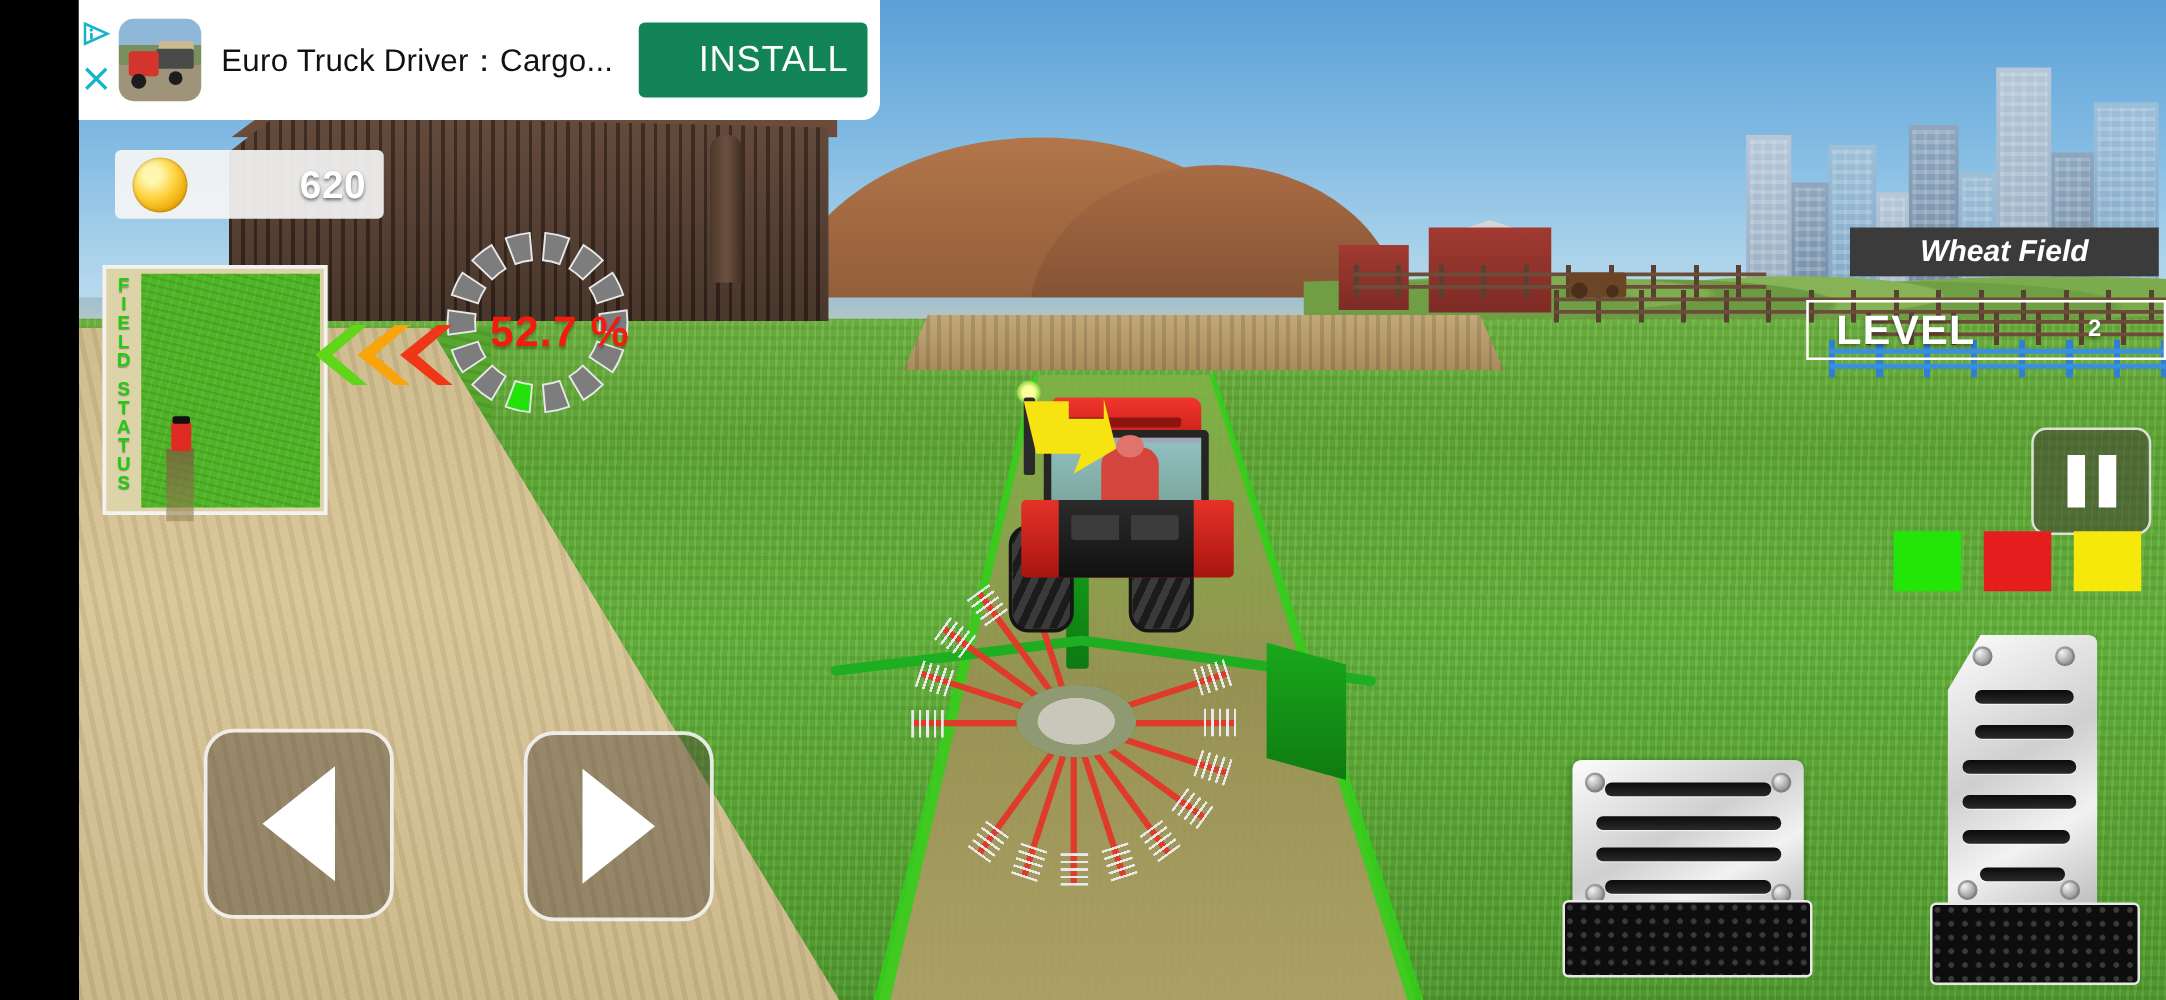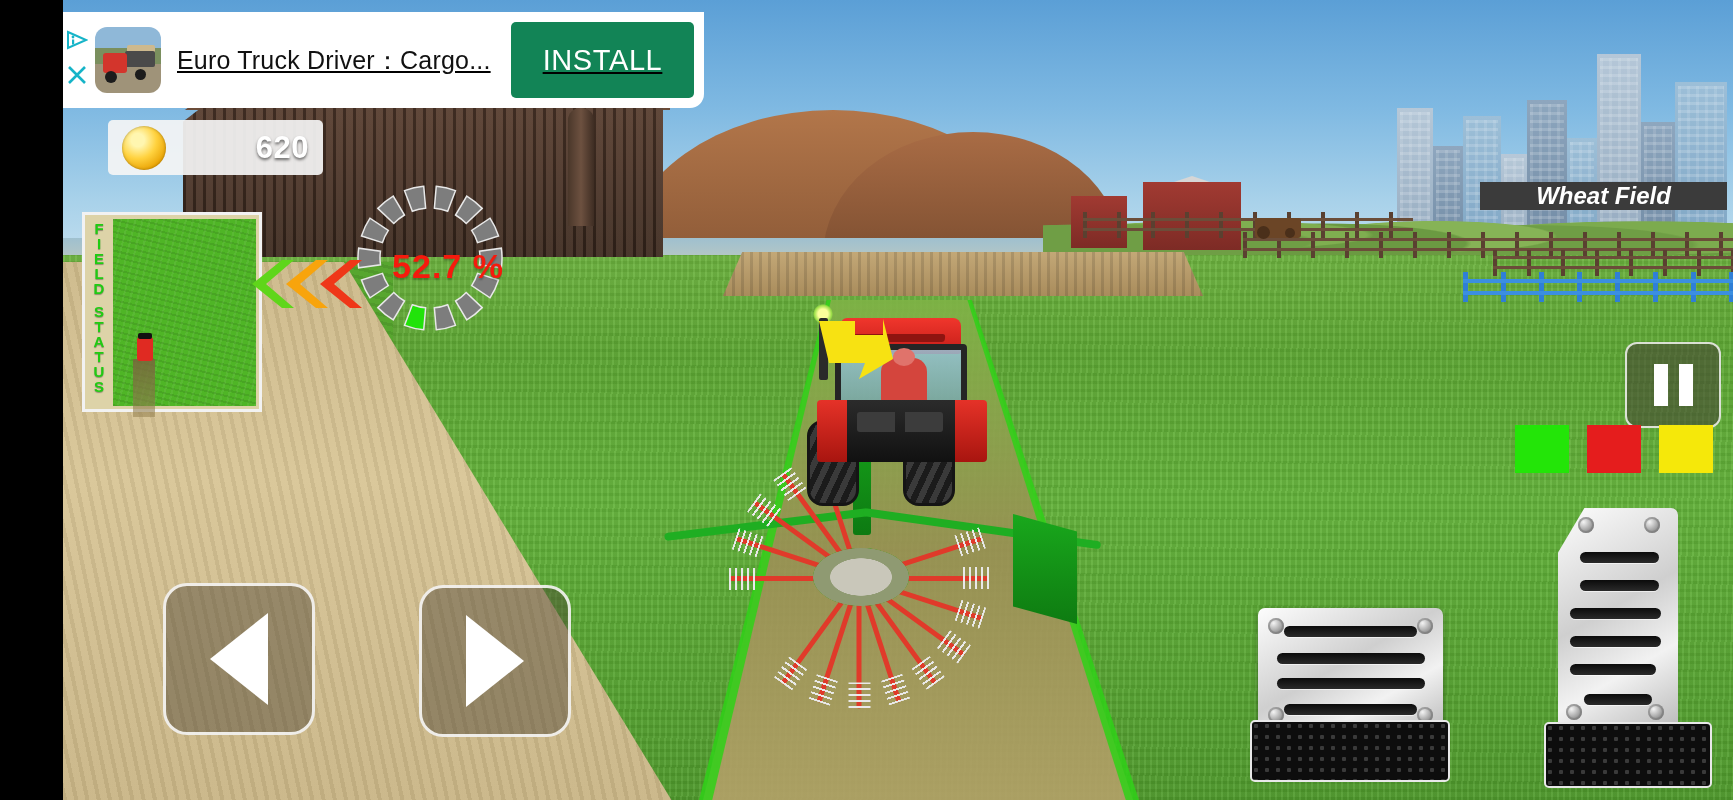--- a/index.html
+++ b/index.html
@@ -148,21 +148,21 @@
   .tine{position:absolute;left:196px;top:146px;width:130px;height:5px;background:#e03a2a;border-radius:3px;transform-origin:0 50%;}
   .tine::after{content:"";position:absolute;right:0;top:-9px;width:26px;height:22px;
     background:repeating-linear-gradient(90deg,#e9e9e9 0 2px,transparent 2px 6px);}
   .imp-wing{position:absolute;left:350px;top:84px;width:64px;height:110px;background:linear-gradient(180deg,#19a81c,#0e7b11);
     clip-path:polygon(0 0,100% 16%,100% 100%,0 84%);}
 
   
   #hud { position:absolute; left:0; top:0; width:1733px; height:800px; z-index:40; }
 
   
-  .coins { position:absolute; left:108px; top:120px; width:215px; height:55px;
+  .coins { position:absolute; left:92px; top:120px; width:215px; height:55px;
     background:rgba(245,245,245,.92); border-radius:5px; display:flex; align-items:center; padding:0 14px; }
   .coin { width:44px; height:44px; border-radius:50%;
     background:radial-gradient(circle at 36% 32%,#fff6b0 0 16%,#ffd23f 45%,#e8a000 78%,#b87500 100%);
     box-shadow:0 0 3px rgba(0,0,0,.35) inset; }
   .coins-val { flex:1; text-align:right; font-size:31px; font-weight:bold; color:#fff;
     text-shadow:0 2px 3px rgba(0,0,0,.55); letter-spacing:.5px; }
 
   
   .minimap { position:absolute; left:82px; top:212px; width:180px; height:200px;
     border:3px solid #f2f2f2; background:#ddd3a8; display:flex; }
@@ -188,21 +188,21 @@
 
   
   .chevs { position:absolute; left:248px; top:250px; width:140px; height:70px; }
   .chev { position:absolute; top:8px; width:46px; height:52px; }
   .chev svg{ width:100%; height:100%; }
 
   
   .dirarrow { position:absolute; left:815px; top:315px; width:80px; height:70px; }
 
   
-  .wheat-badge { position:absolute; left:1480px; top:182px; width:247px; height:28px;
+  .wheat-badge { position:absolute; left:1480px; top:182px; width:247px; height:39px;
     background:#3b3b3b; display:flex; align-items:center; justify-content:center; }
   .wheat-badge span { font-size:24px; font-style:italic; font-weight:bold; color:#fff; }
 
   
   .level-box { position:absolute; left:1445px; top:240px; width:288px; height:48px;
     border:2px solid #fff; display:flex; align-items:center; padding:0 22px; }
   .level-box .lvl { font-size:33px; font-weight:bold; color:#fff; letter-spacing:1px;
     text-shadow:0 2px 3px rgba(0,0,0,.4); }
   .level-box .num { margin-left:auto; font-size:19px; font-weight:bold; color:#fff;
     text-shadow:0 2px 3px rgba(0,0,0,.4); padding-right:28px; }
@@ -244,37 +244,37 @@
   .brake { left:1258px; top:608px; width:200px; height:175px; }
   .brake .plate { width:185px; height:125px; }
   .brake .grip { left:-8px; top:112px; width:200px; height:62px; }
 
   .accel { left:1530px; top:508px; width:180px; height:280px; }
   .accel .plate { width:120px; height:222px; margin-left:28px;
     clip-path:polygon(22% 0, 100% 0, 100% 100%, 0 100%, 0 20%); }
   .accel .grip { left:14px; top:214px; width:168px; height:66px; }
 
   
-  .ad { position:absolute; left:63px; top:12px; width:641px; height:96px;
-    background:#fff; border-radius:0 0 14px 0; z-index:80; display:flex; align-items:center;text-decoration:underline; }
+  .ad { position:absolute; left:63px; top:0; width:641px; height:96px;
+    background:#fff; border-radius:0 0 14px 0; z-index:80; display:flex; align-items:center; }
   .ad-side { width:26px; height:96px; display:flex; flex-direction:column;
     align-items:center; justify-content:center; gap:10px; padding-left:2px; }
   .ad-thumb { width:66px; height:66px; border-radius:12px; margin-left:6px; overflow:hidden;
     background:linear-gradient(180deg,#8fb8d8 0 32%,#7a8f5e 32% 56%,#9f9379 56% 100%); position:relative; }
   .ad-thumb .t-cab{position:absolute;left:8px;top:26px;width:24px;height:20px;background:#d3352c;border-radius:3px;}
   .ad-thumb .t-bed{position:absolute;left:30px;top:24px;width:30px;height:16px;background:#4a4a4a;border-radius:2px;}
   .ad-thumb .t-logs{position:absolute;left:32px;top:18px;width:28px;height:8px;background:#cdb98e;border-radius:2px;}
   .ad-thumb .t-w1{position:absolute;left:10px;top:44px;width:12px;height:12px;border-radius:50%;background:#1c1c1c;}
   .ad-thumb .t-w2{position:absolute;left:40px;top:42px;width:11px;height:11px;border-radius:50%;background:#1c1c1c;}
   .ad-txt { flex:1; padding-left:16px; }
   .ad-title { font-size:25px; color:#111; letter-spacing:.2px; white-space:nowrap; }
   .ad-rate { font-size:19px; color:#666; margin-top:4px; display:flex; align-items:center; gap:6px; }
   .ad-star { color:#f5b50a; font-size:18px; }
-  .ad-btn { width:183px; height:76px; margin-right:10px; background:#128456; border-radius:5px;
-    display:flex; align-items:center; justify-content:center; }
+  .ad-btn { width:183px; height:60px; margin-right:10px; background:#128456; border-radius:5px;
+    display:flex; align-items:center; justify-content:flex-start;padding-left:48px; }
   .ad-btn span { color:#fff; font-size:29px; letter-spacing:.6px; }
   .adc { color:#16b4c8; }
 </style>
 </head>
 <body>
 
 <div id="screen">
 
   <div id="scene">
     <div class="sky"></div>
@@ -434,20 +434,24 @@
     <div class="dirarrow">
       <svg viewBox="0 0 80 70">
           <polygon points="4,6 40,6 40,20 68,20 68,4 78,44 44,64 50,48 14,48" fill="#f7e212"></polygon>
         </svg>
     </div>
 
     <div class="wheat-badge">
       <span>Wheat Field</span>
     </div>
 
+    <div class="level-box">
+      <div class="lvl">LEVEL</div>
+      <div class="num">2</div>
+    </div>
 
     <div class="pause">
       <i></i>
       <i></i>
     </div>
 
     <div class="sq-row">
       <div class="sq" style="background:#23e508"></div>
       <div class="sq" style="background:#e51d1d"></div>
       <div class="sq" style="background:#f5e80a"></div>

